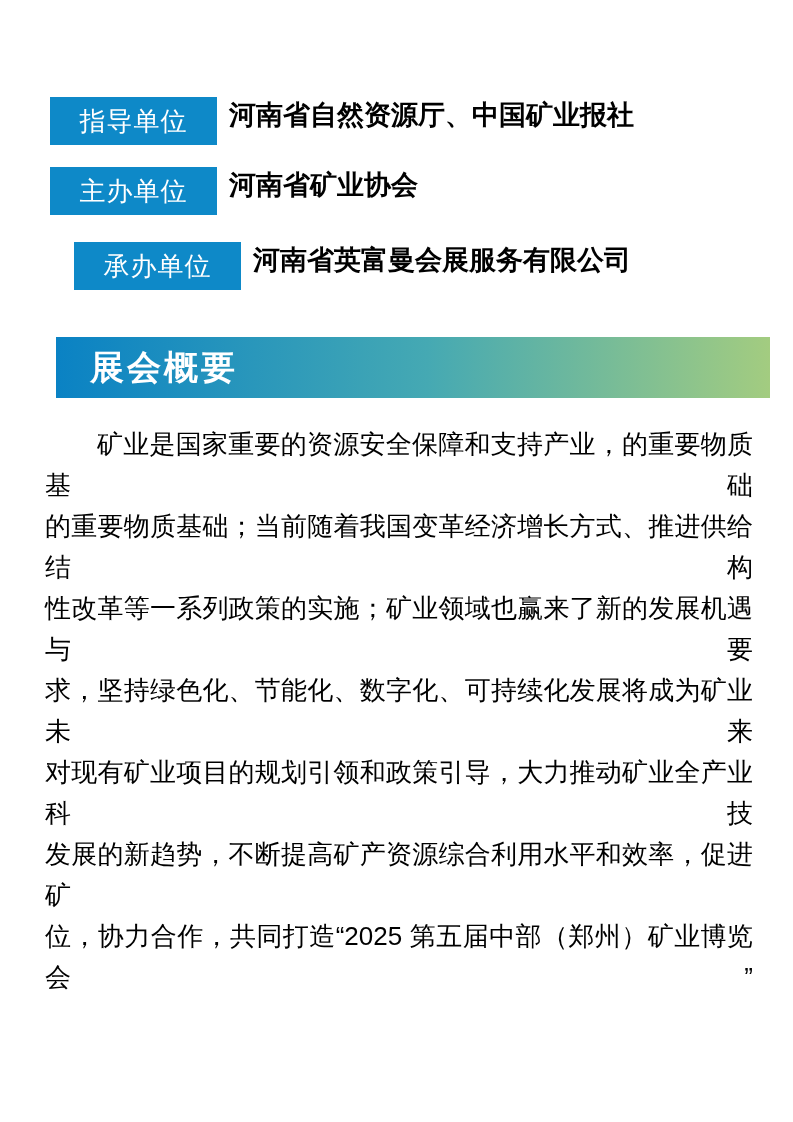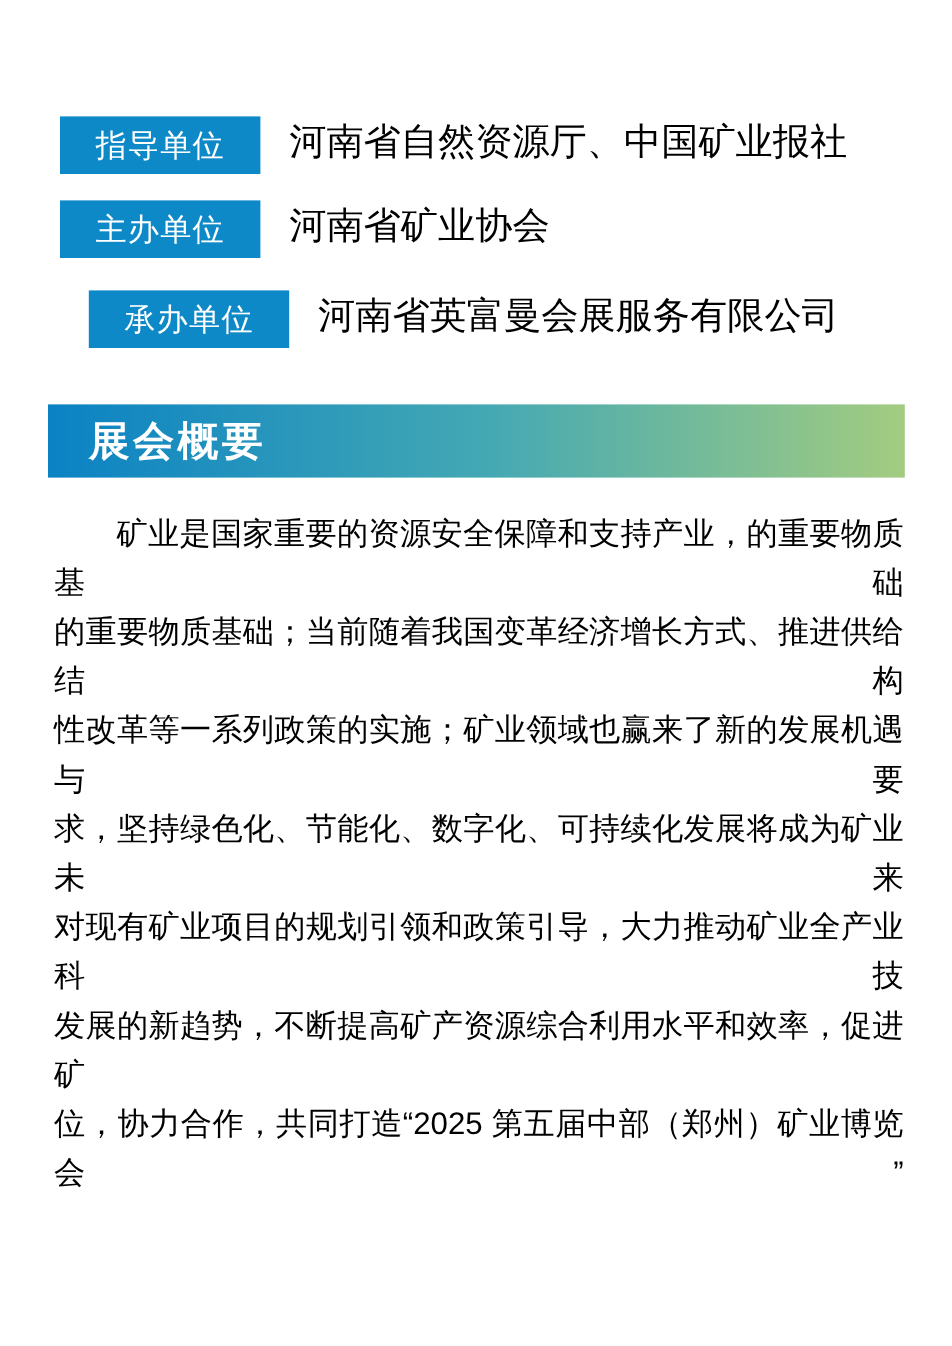--- a/index.html
+++ b/index.html
@@ -32,29 +32,30 @@
     background: var(--accent, #0e89c8);
     color: #ffffff;
     display: flex;
     align-items: center;
     justify-content: center;
     font-size: 26px;
     letter-spacing: 1px;
     flex: 0 0 auto;
   }
   .info-value {
-    margin-left: 24px;
-    font-size: 31px;
+    margin-left: 12px;
+    font-size: 27px;
     color: #000000;
     white-space: nowrap;
+    font-weight: bold;
   }
   
   .section-bar {
     position: absolute;
-    left: 40px;
+    left: 56px;
     top: 337px;
     width: 714px;
     height: 61px;
     background: linear-gradient(90deg,
       var(--g1, #0a82c4) 0%,
       var(--g2, #45a9b3) 52%,
       var(--g3, #a3cc80) 100%);
     display: flex;
     align-items: center;
   }

